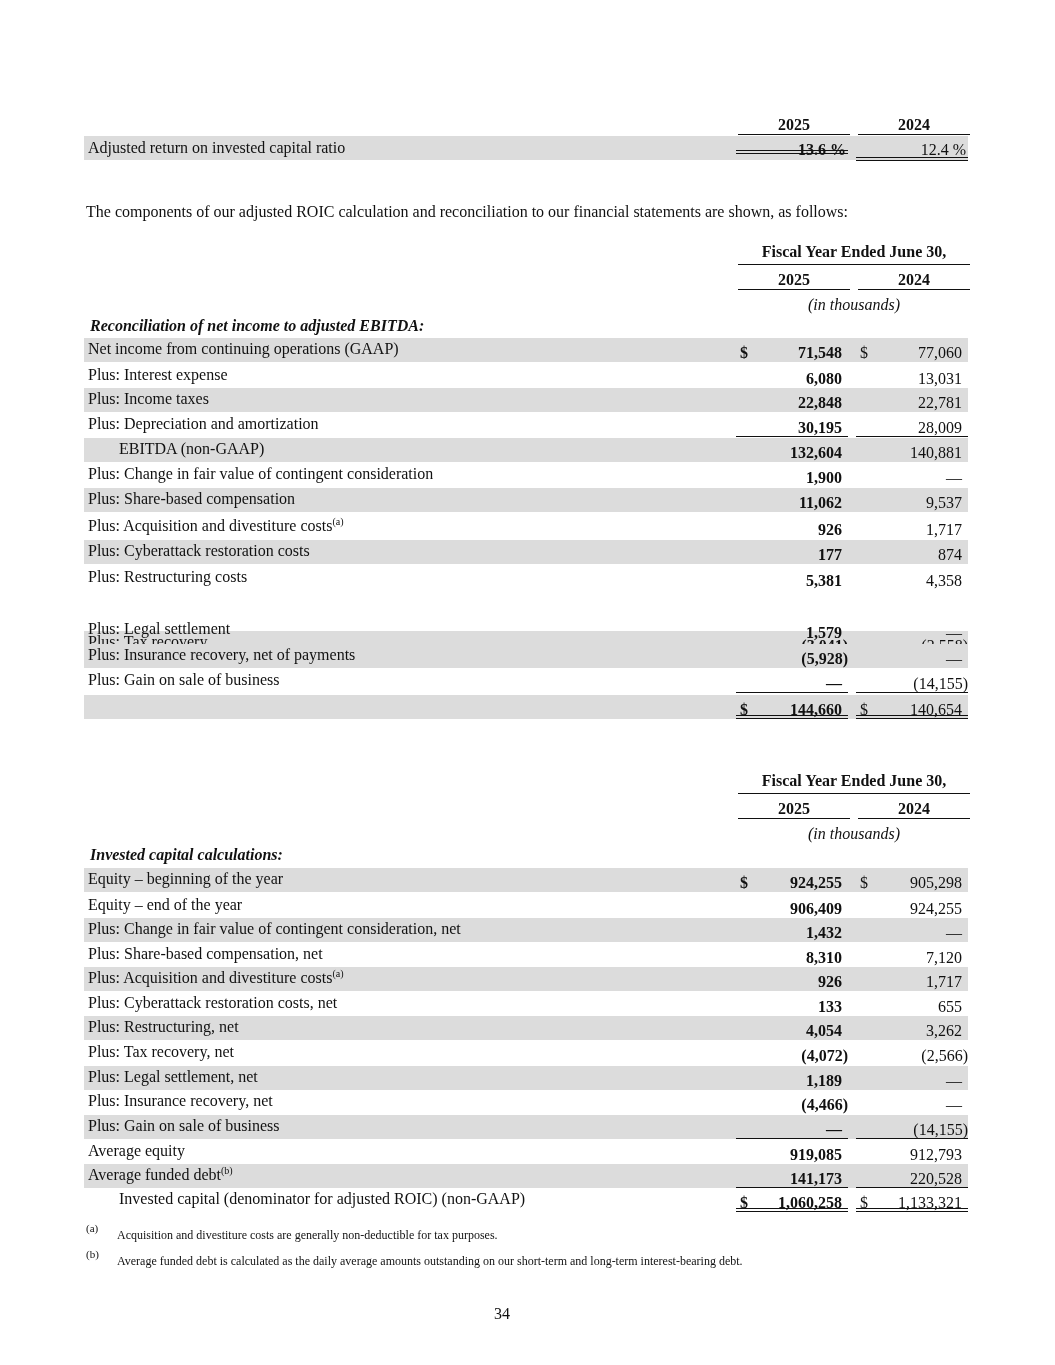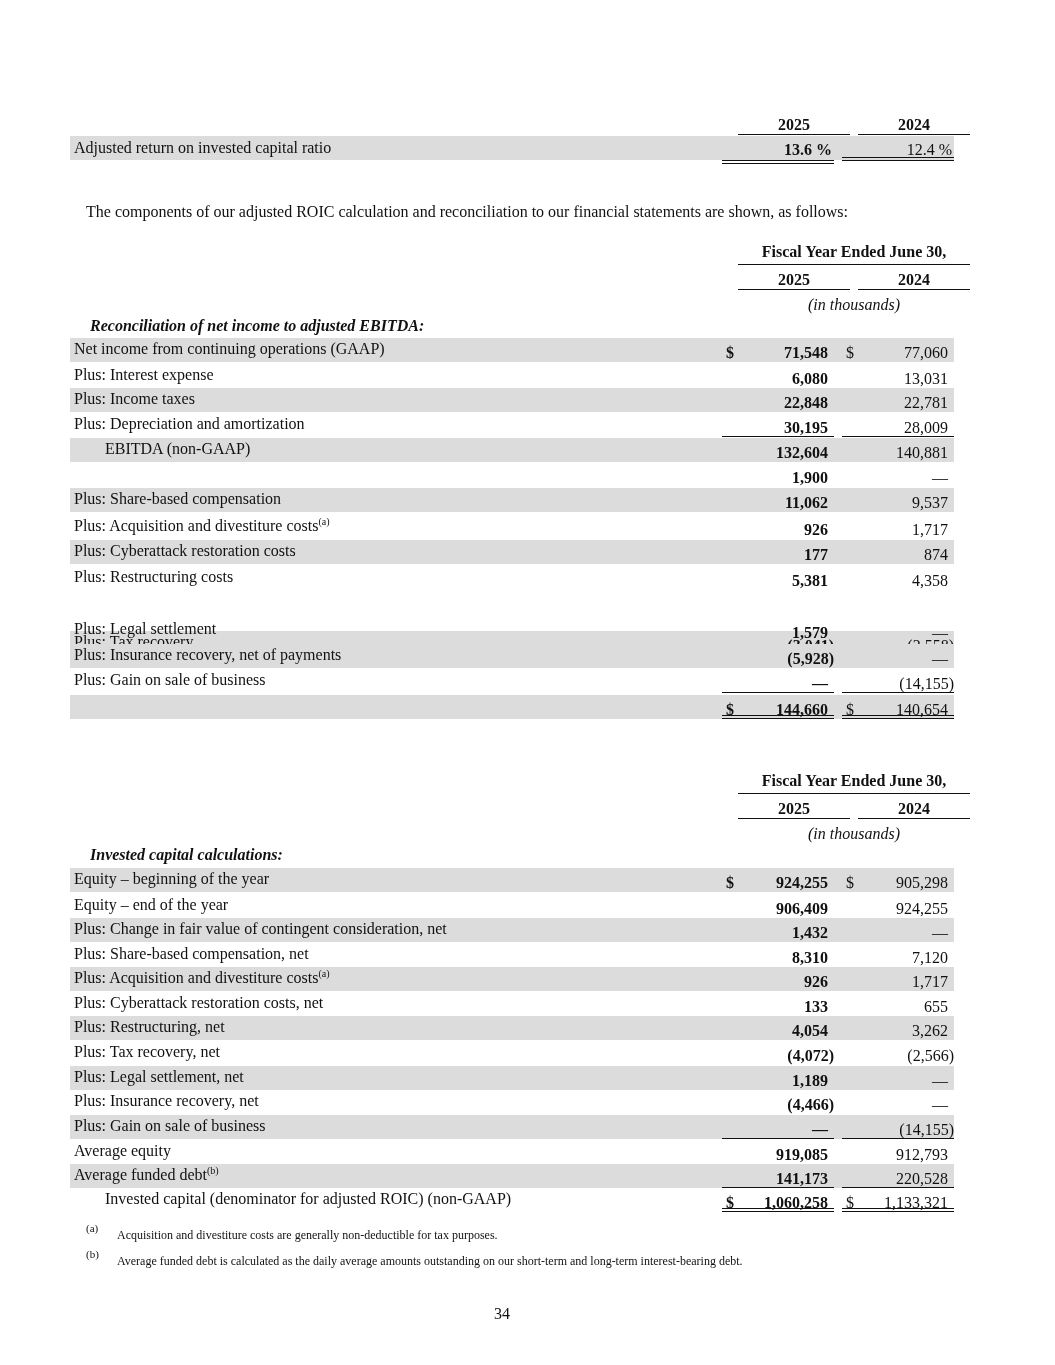--- a/index.html
+++ b/index.html
@@ -1,18 +1,18 @@
 <!DOCTYPE html>
 <html><head>
 <meta charset="utf-8">
 <style>
   * { box-sizing: border-box; margin: 0; padding: 0; }
   body { width: 1055px; height: 1365px; background: #ffffff; font-family: "Liberation Serif", serif; color: #111; font-size: 16px; position: relative; overflow: hidden; }
   .abs { position: absolute; }
-  .row { position: absolute; left: 70px; width: 884px; height: 24px; padding-left: 31px; }
+  .row { position: absolute; left: 84px; width: 884px; height: 24px; padding-left: 31px; }
   .row.shade .bg { position: absolute; left: 0; top: 0; width: 884px; height: 24px; background: #dcdcdc; }
   .row .label { position: absolute; left: 4px; top: 2px; white-space: nowrap; }
   .row .label.indent { left: 35px; }
   .c1 { position: absolute; left: 652px; width: 112px; height: 24px; }
   .c2 { position: absolute; left: 772px; width: 112px; height: 24px; }
   .val { position: absolute; right: 6px; top: 6px; white-space: nowrap; }
   .c1 .val { font-weight: bold; }
   .c1 .val.paren, .c2 .val.paren { right: 0px; }
   .dol { position: absolute; left: 4px; top: 6px; }
   .c1 .dol { font-weight: bold; }
@@ -27,21 +27,21 @@
 </style>
 </head>
 <body>
 
 <div>
   <div class="hdr hdr-line" style="left:738px; top:116px; width:112px;">2025</div>
   <div class="hdr hdr-line" style="left:858px; top:116px; width:112px;">2024</div>
   <div class="row shade" style="top:136px;">
     <div class="bg"></div>
     <span class="label" style="top:3px;">Adjusted return on invested capital ratio</span>
-    <div class="c1 dbl" style="height:28px;">
+    <div class="c1 dbl" style="height:18px;">
         <span class="val" style="top:5px;right:2px;">13.6 %</span>
       </div>
     <div class="c2 dbl" style="height:25px;">
         <span class="val" style="top:5px;right:2px;">12.4 %</span>
       </div>
   </div>
 </div>
 
 <div class="abs" style="left:86px; top:203px;">The components of our adjusted ROIC calculation and reconciliation to our financial statements are shown, as follows:</div>
 
@@ -97,20 +97,21 @@
         <div class="bg"></div>
         <span class="label indent"><span>EBITDA (non-GAAP)</span></span>
         <div class="c1">
           <span class="val">132,604</span>
         </div>
         <div class="c2">
           <span class="val">140,881</span>
         </div>
       </div>
       <div class="row" style="top: 463px;">
+        <span class="label"><span>Plus: Change in fair value of contingent consideration</span></span>
         <div class="c1">
           <span class="val">1,900</span>
         </div>
         <div class="c2">
           <span class="val">—</span>
         </div>
       </div>
       <div class="row shade" style="top: 488px;">
         <div class="bg"></div>
         <span class="label"><span>Plus: Share-based compensation</span></span>

